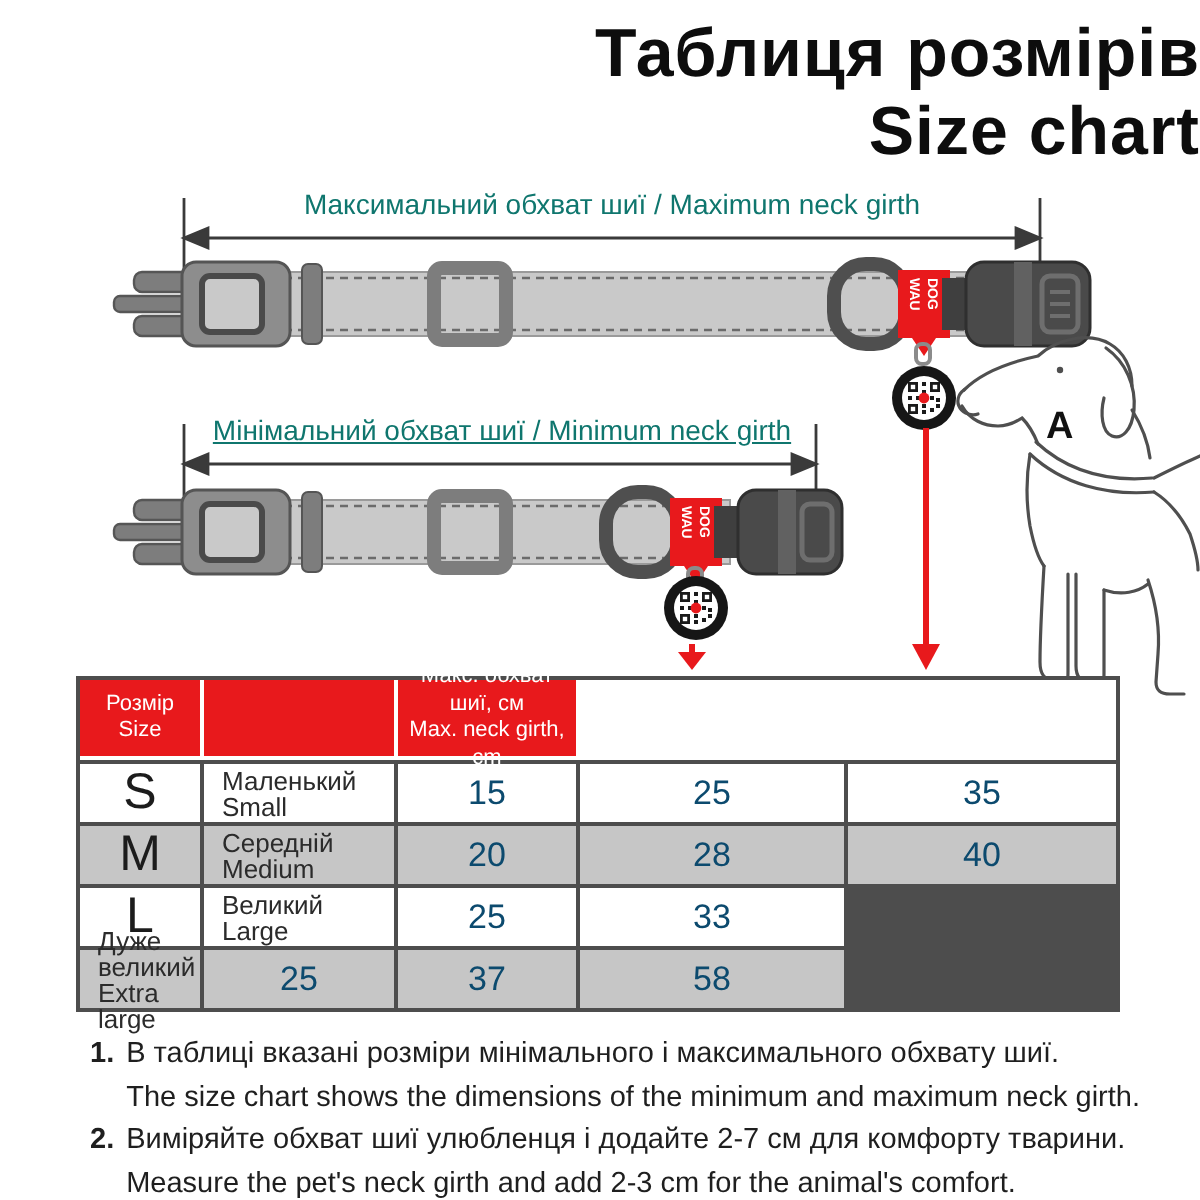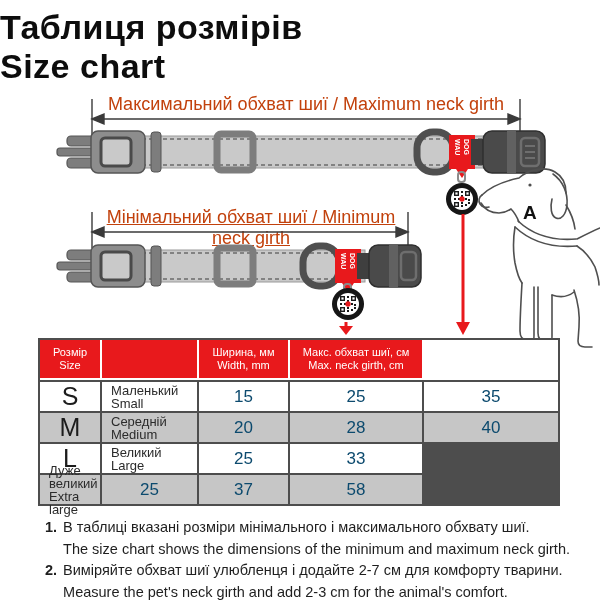--- a/index.html
+++ b/index.html
@@ -1,22 +1,22 @@
 <!DOCTYPE html>
 <html style="--accent-red: #e8191c; --row-gray: #c6c6c6; --table-border: #4d4d4d; --strap-gray: #c9c9c9;"><head>
 <meta charset="utf-8">
 <style>
   html,body{margin:0;padding:0;background:#fff;}
   #page{position:relative;width:600px;height:600px;background:#fff;overflow:hidden;
         font-family:"Liberation Sans",sans-serif;color:#111;}
   
-  .title{position:absolute;left:0;top:8px;width:600px;text-align:left;
+  .title{position:absolute;left:0;top:8px;width:600px;text-align:right;
          font-weight:800;font-size:34px;line-height:39px;color:#0d0d0d;letter-spacing:.5px;}
   
-  .dim-label{position:absolute;text-align:center;font-size:18px;color:#c2410c;font-weight:400;}
+  .dim-label{position:absolute;text-align:center;font-size:14px;color:#0f766e;font-weight:400;}
   #dim-label-max{left:90px;top:94px;width:432px;}
   #dim-label-min{left:88px;top:207px;width:326px;text-decoration:underline;}
   .abs{position:absolute;}
   
   #size-table{position:absolute;left:38px;top:338px;width:522px;
               border:2px solid var(--table-border,#4d4d4d);background:#fff;box-sizing:border-box;}
   .cols{display:grid;grid-template-columns:60px 95px 89px 132px 1fr;gap:2px;}
   .thead{background:#fff;padding-bottom:2px;}
   .th{background:var(--accent-red,#e8191c);color:#fff;font-weight:400;font-size:11px;line-height:13.5px;
       height:38px;display:flex;flex-direction:column;align-items:center;justify-content:center;text-align:center;}
@@ -185,24 +185,20 @@
   <div id="size-table">
     <div class="cols thead">
       <div class="th">
         <span>Розмір</span>
         <span>Size</span>
       </div>
       <div class="th">
         <span></span>
       </div>
       <div class="th">
-        <span>Ширина, мм</span>
-        <span>Width, mm</span>
-      </div>
-      <div class="th">
         <span>Макс. обхват шиї, см</span>
         <span>Max. neck girth, cm</span>
       </div>
     </div>
 
     <div class="cols trow">
       <div class="td size">S</div>
       <div class="td name">
         <span>Маленький</span>
         <span>Small</span>

